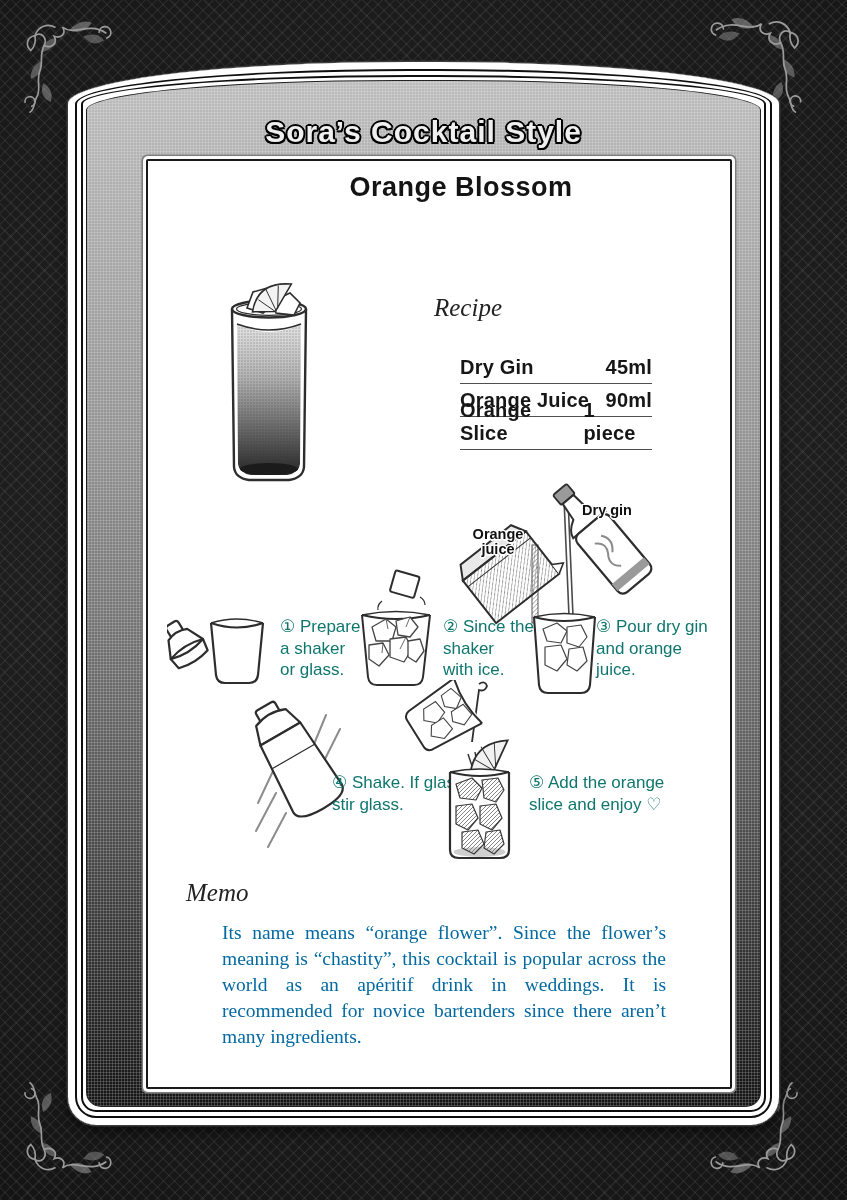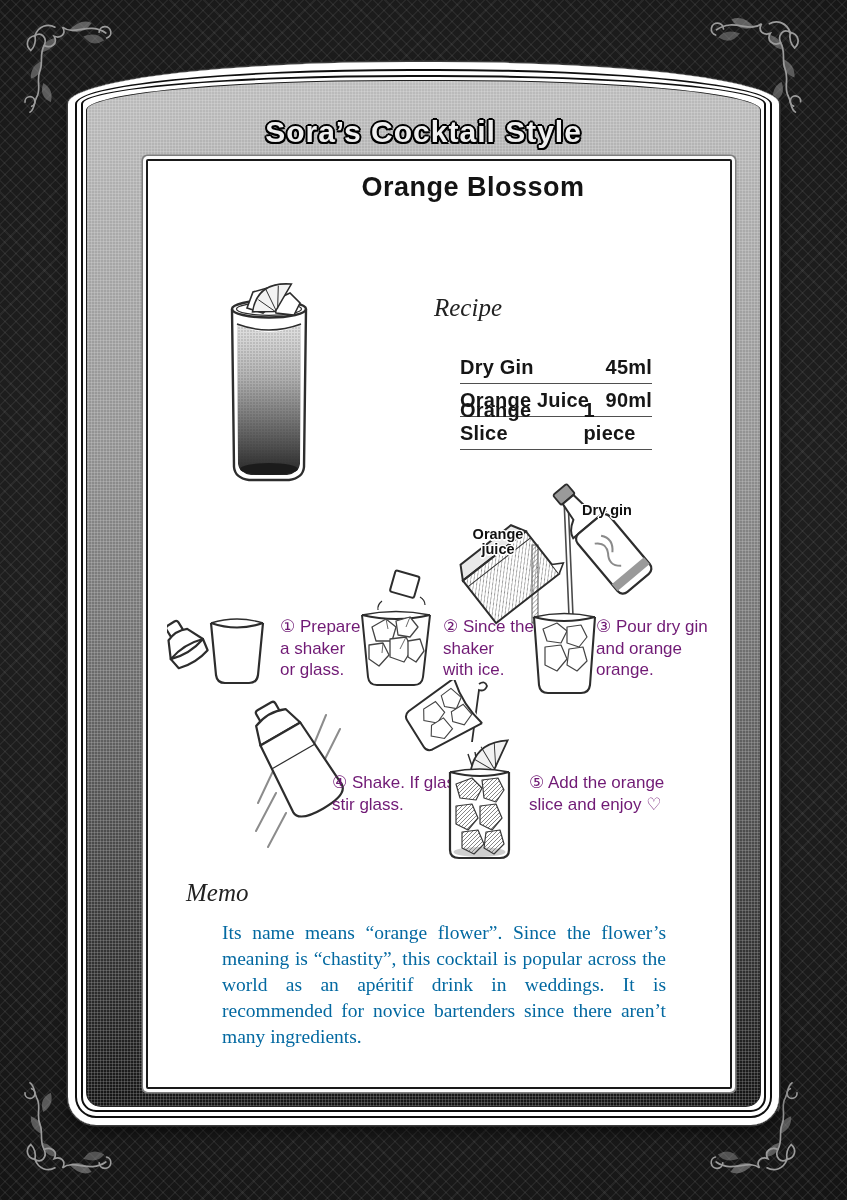--- a/index.html
+++ b/index.html
@@ -22,26 +22,26 @@
       linear-gradient(180deg,#bcbcbc 0%,#adadad 12%,#929292 35%,#606060 64%,#2d2d2d 88%,#141414 100%);}
   .header-title{position:absolute;top:10px;left:0;width:100%;text-align:center;
     font-size:30px;font-weight:bold;letter-spacing:1px;color:#efefef;
     text-shadow:-2px 0 #000,2px 0 #000,0 -2px #000,0 2px #000,
       -1.5px -1.5px #000,1.5px -1.5px #000,-1.5px 1.5px #000,1.5px 1.5px #000;margin-top:24px;}
   .panel{position:absolute;left:59px;top:78px;width:586px;height:930px;box-sizing:border-box;
     background:#fff;border:2px solid #191919;border-radius:2px;
     box-shadow:0 0 0 3px rgba(255,255,255,.97), 0 0 0 4.5px #7d7d7d;}
   .panel *{box-sizing:border-box;}
   .abs{position:absolute;}
-  .panel-title{top:11px;left:12px;width:100%;text-align:center;font-size:27px;font-weight:bold;color:#141414;letter-spacing:.5px;padding-left:44px;}
+  .panel-title{top:11px;left:0;width:100%;text-align:center;font-size:27px;font-weight:bold;color:#141414;letter-spacing:.5px;padding-left:44px;}
   .recipe-label,.memo-label{font-family:"Liberation Serif","DejaVu Serif",serif;font-style:italic;font-size:25px;color:#222;}
   .ing-table{left:312px;top:190px;width:192px;}
   .ing-row{display:flex;justify-content:space-between;align-items:flex-end;height:33px;
     border-bottom:1.6px solid #4f4f4f;padding-bottom:4px;font-size:20px;font-weight:bold;color:#161616;letter-spacing:.2px;}
-  .step-text{font-size:17px;line-height:21.5px;color:#701a75;white-space:nowrap;}
+  .step-text{font-size:17px;line-height:21.5px;color:#0f766e;white-space:nowrap;}
   .memo-text{left:74px;top:759px;width:444px;font-family:"Liberation Serif","DejaVu Serif",serif;
     font-size:19.5px;line-height:26px;color:#0369a1;text-align:justify;}
   .illo-label{position:absolute;font-size:14.5px;font-weight:bold;color:#101010;line-height:15px;text-align:center;
     text-shadow:-1.5px 0 #fff,1.5px 0 #fff,0 -1.5px #fff,0 1.5px #fff,-1px -1px #fff,1px -1px #fff,-1px 1px #fff,1px 1px #fff;}
   svg{display:block;}
 </style>
 </head>
 <body>
 
 <div class="bg"></div>
@@ -212,21 +212,21 @@
         </svg>
         <div class="illo-label" style="left:8px;top:50px;width:66px">
           <div>Orange</div>
           <div>juice</div>
         </div>
         <div class="illo-label" style="left:118px;top:26px;width:64px">Dry gin</div>
       </div>
       <div class="abs step-text" style="left:448px;top:455px">
         <div>③ Pour dry gin</div>
         <div>and orange</div>
-        <div>orange.</div>
+        <div>juice.</div>
       </div>
 
       <svg class="abs" style="left:104px;top:524px" width="96" height="170" viewBox="0 0 96 170">
         <g stroke="#8c8c8c" stroke-width="2" stroke-linecap="round">
           <path d="M6,118 L22,84 M4,146 L24,108 M16,162 L34,128 M74,30 L60,64 M88,44 L72,76"></path>
         </g>
         <g transform="rotate(-30 48 85)" fill="#fff" stroke="#2d2d2d" stroke-width="2.2" stroke-linejoin="round">
           <rect x="38" y="12" width="22" height="13" rx="3"></rect>
           <path d="M32,25 Q49,18 66,25 L72,44 L26,44 Z"></path>
           <path d="M26,44 L72,44 L77,118 Q77,130 49,130 Q21,130 21,118 Z"></path>

